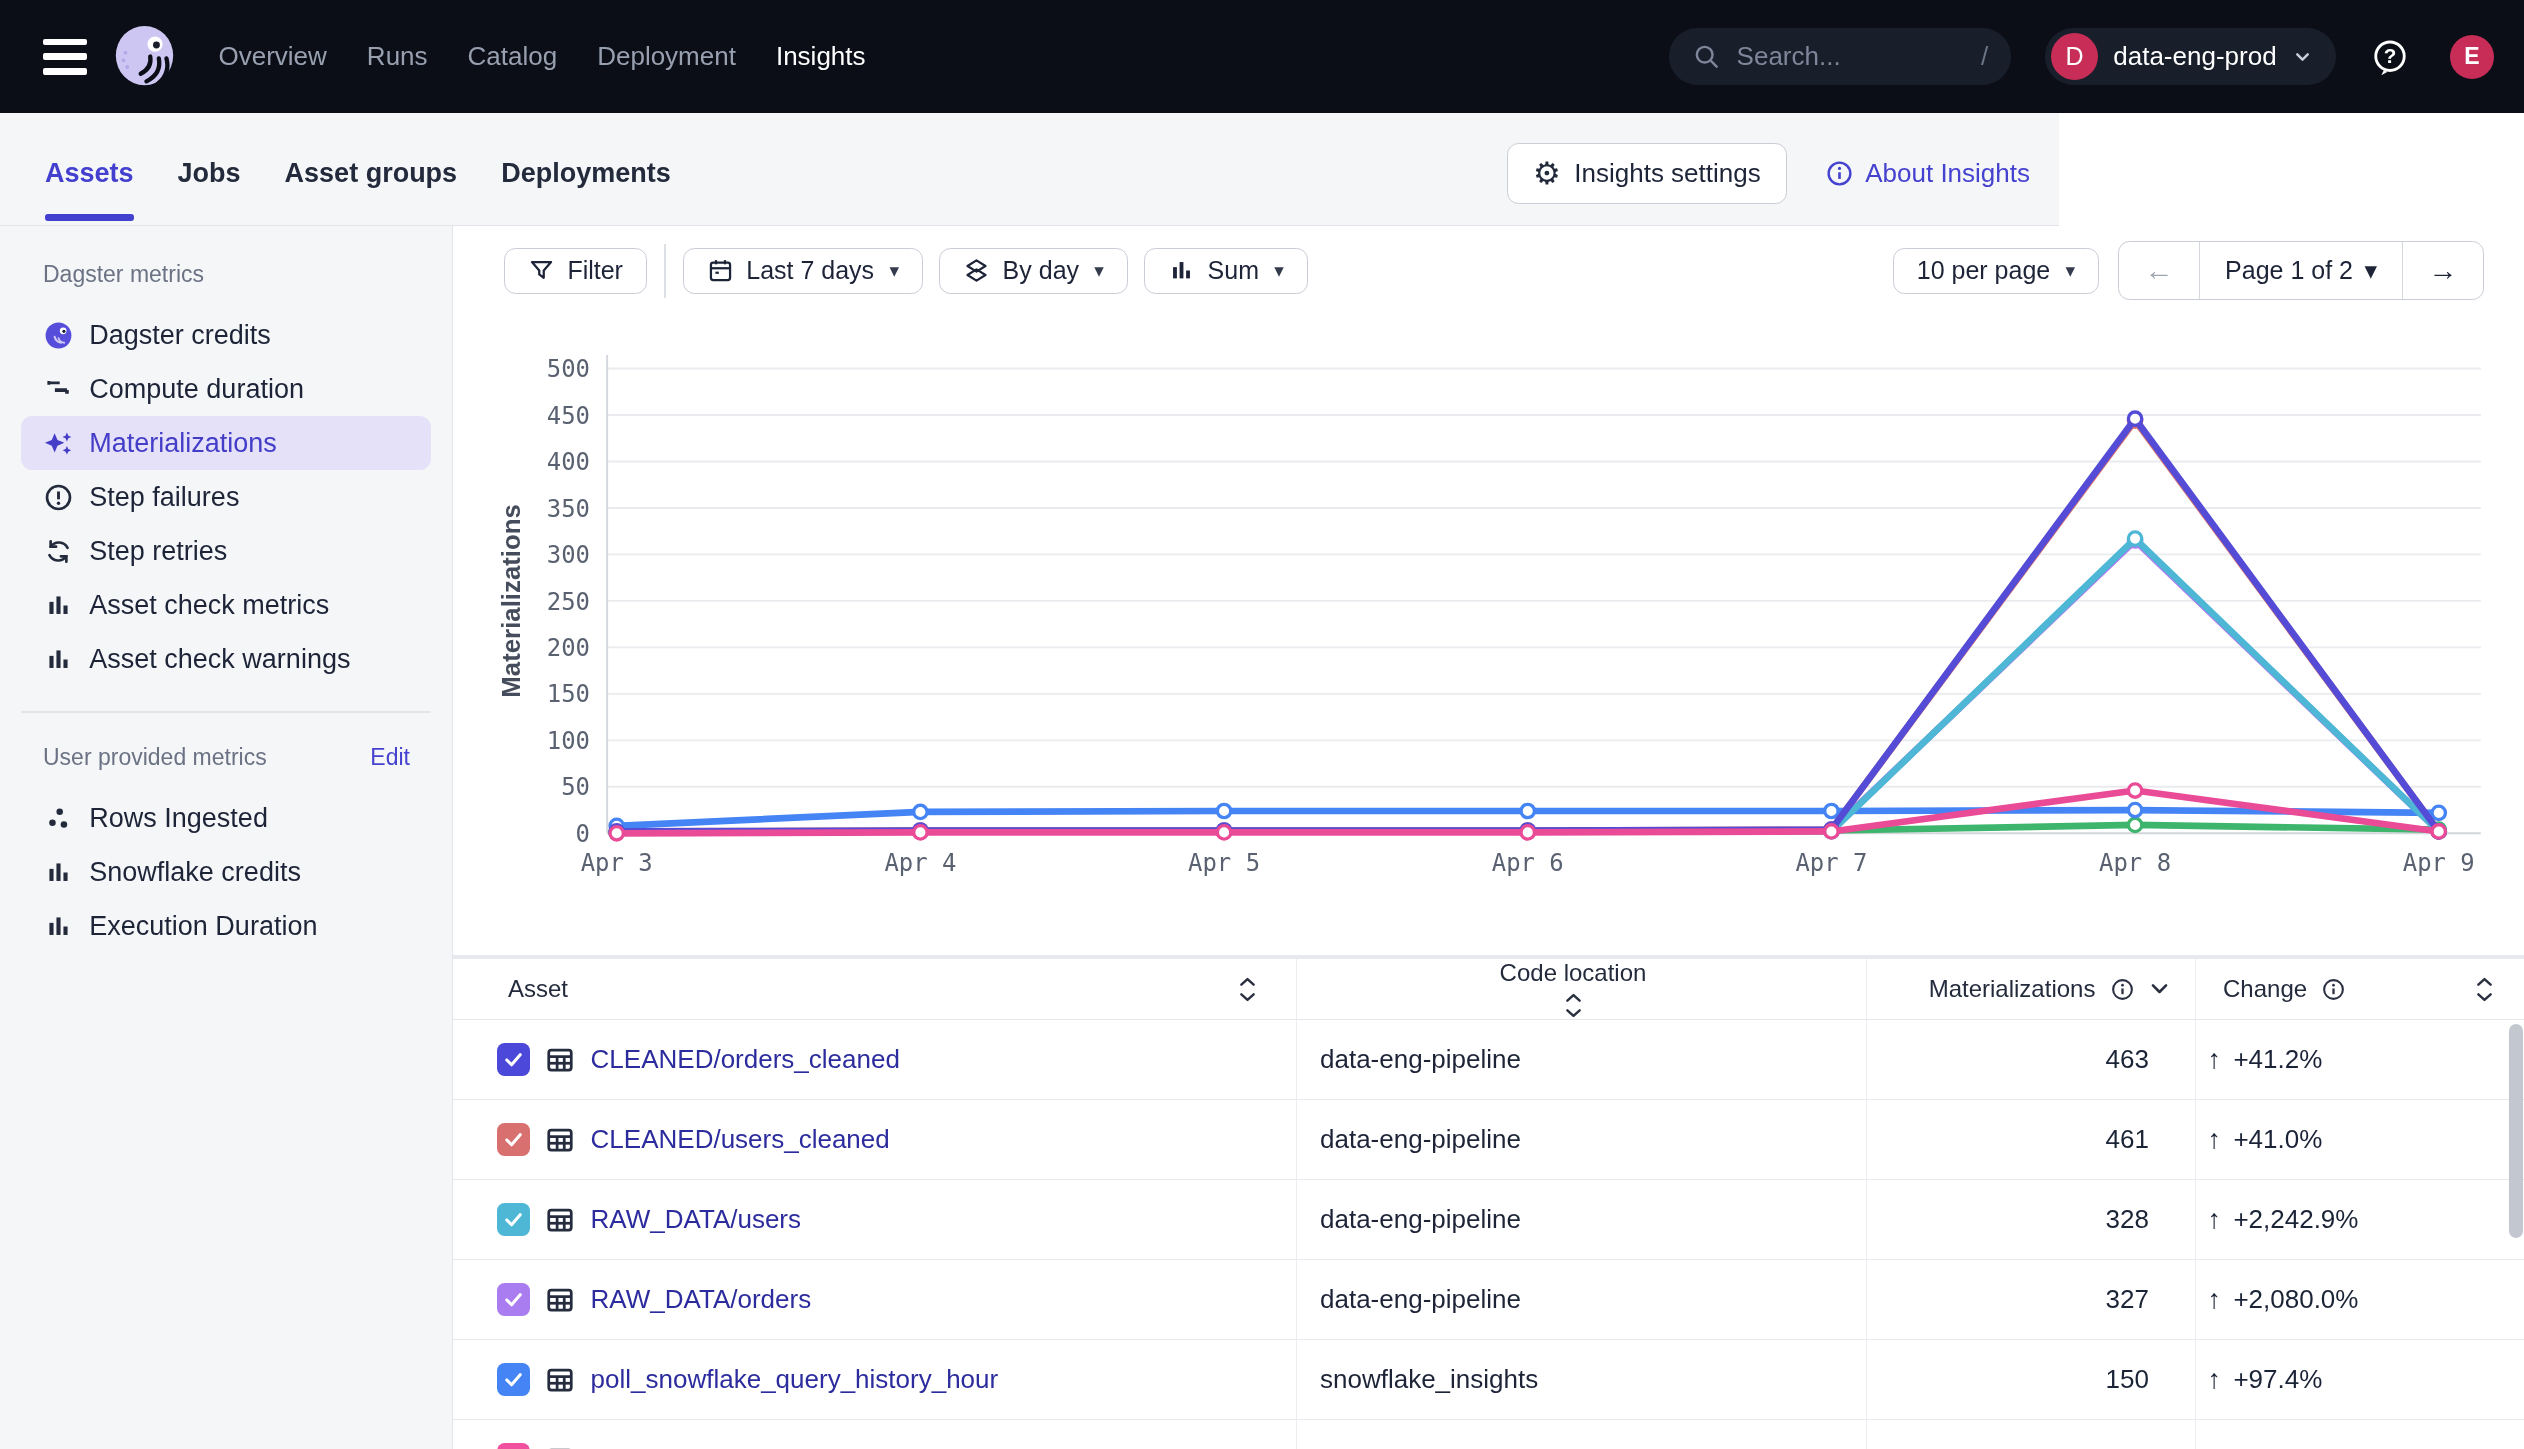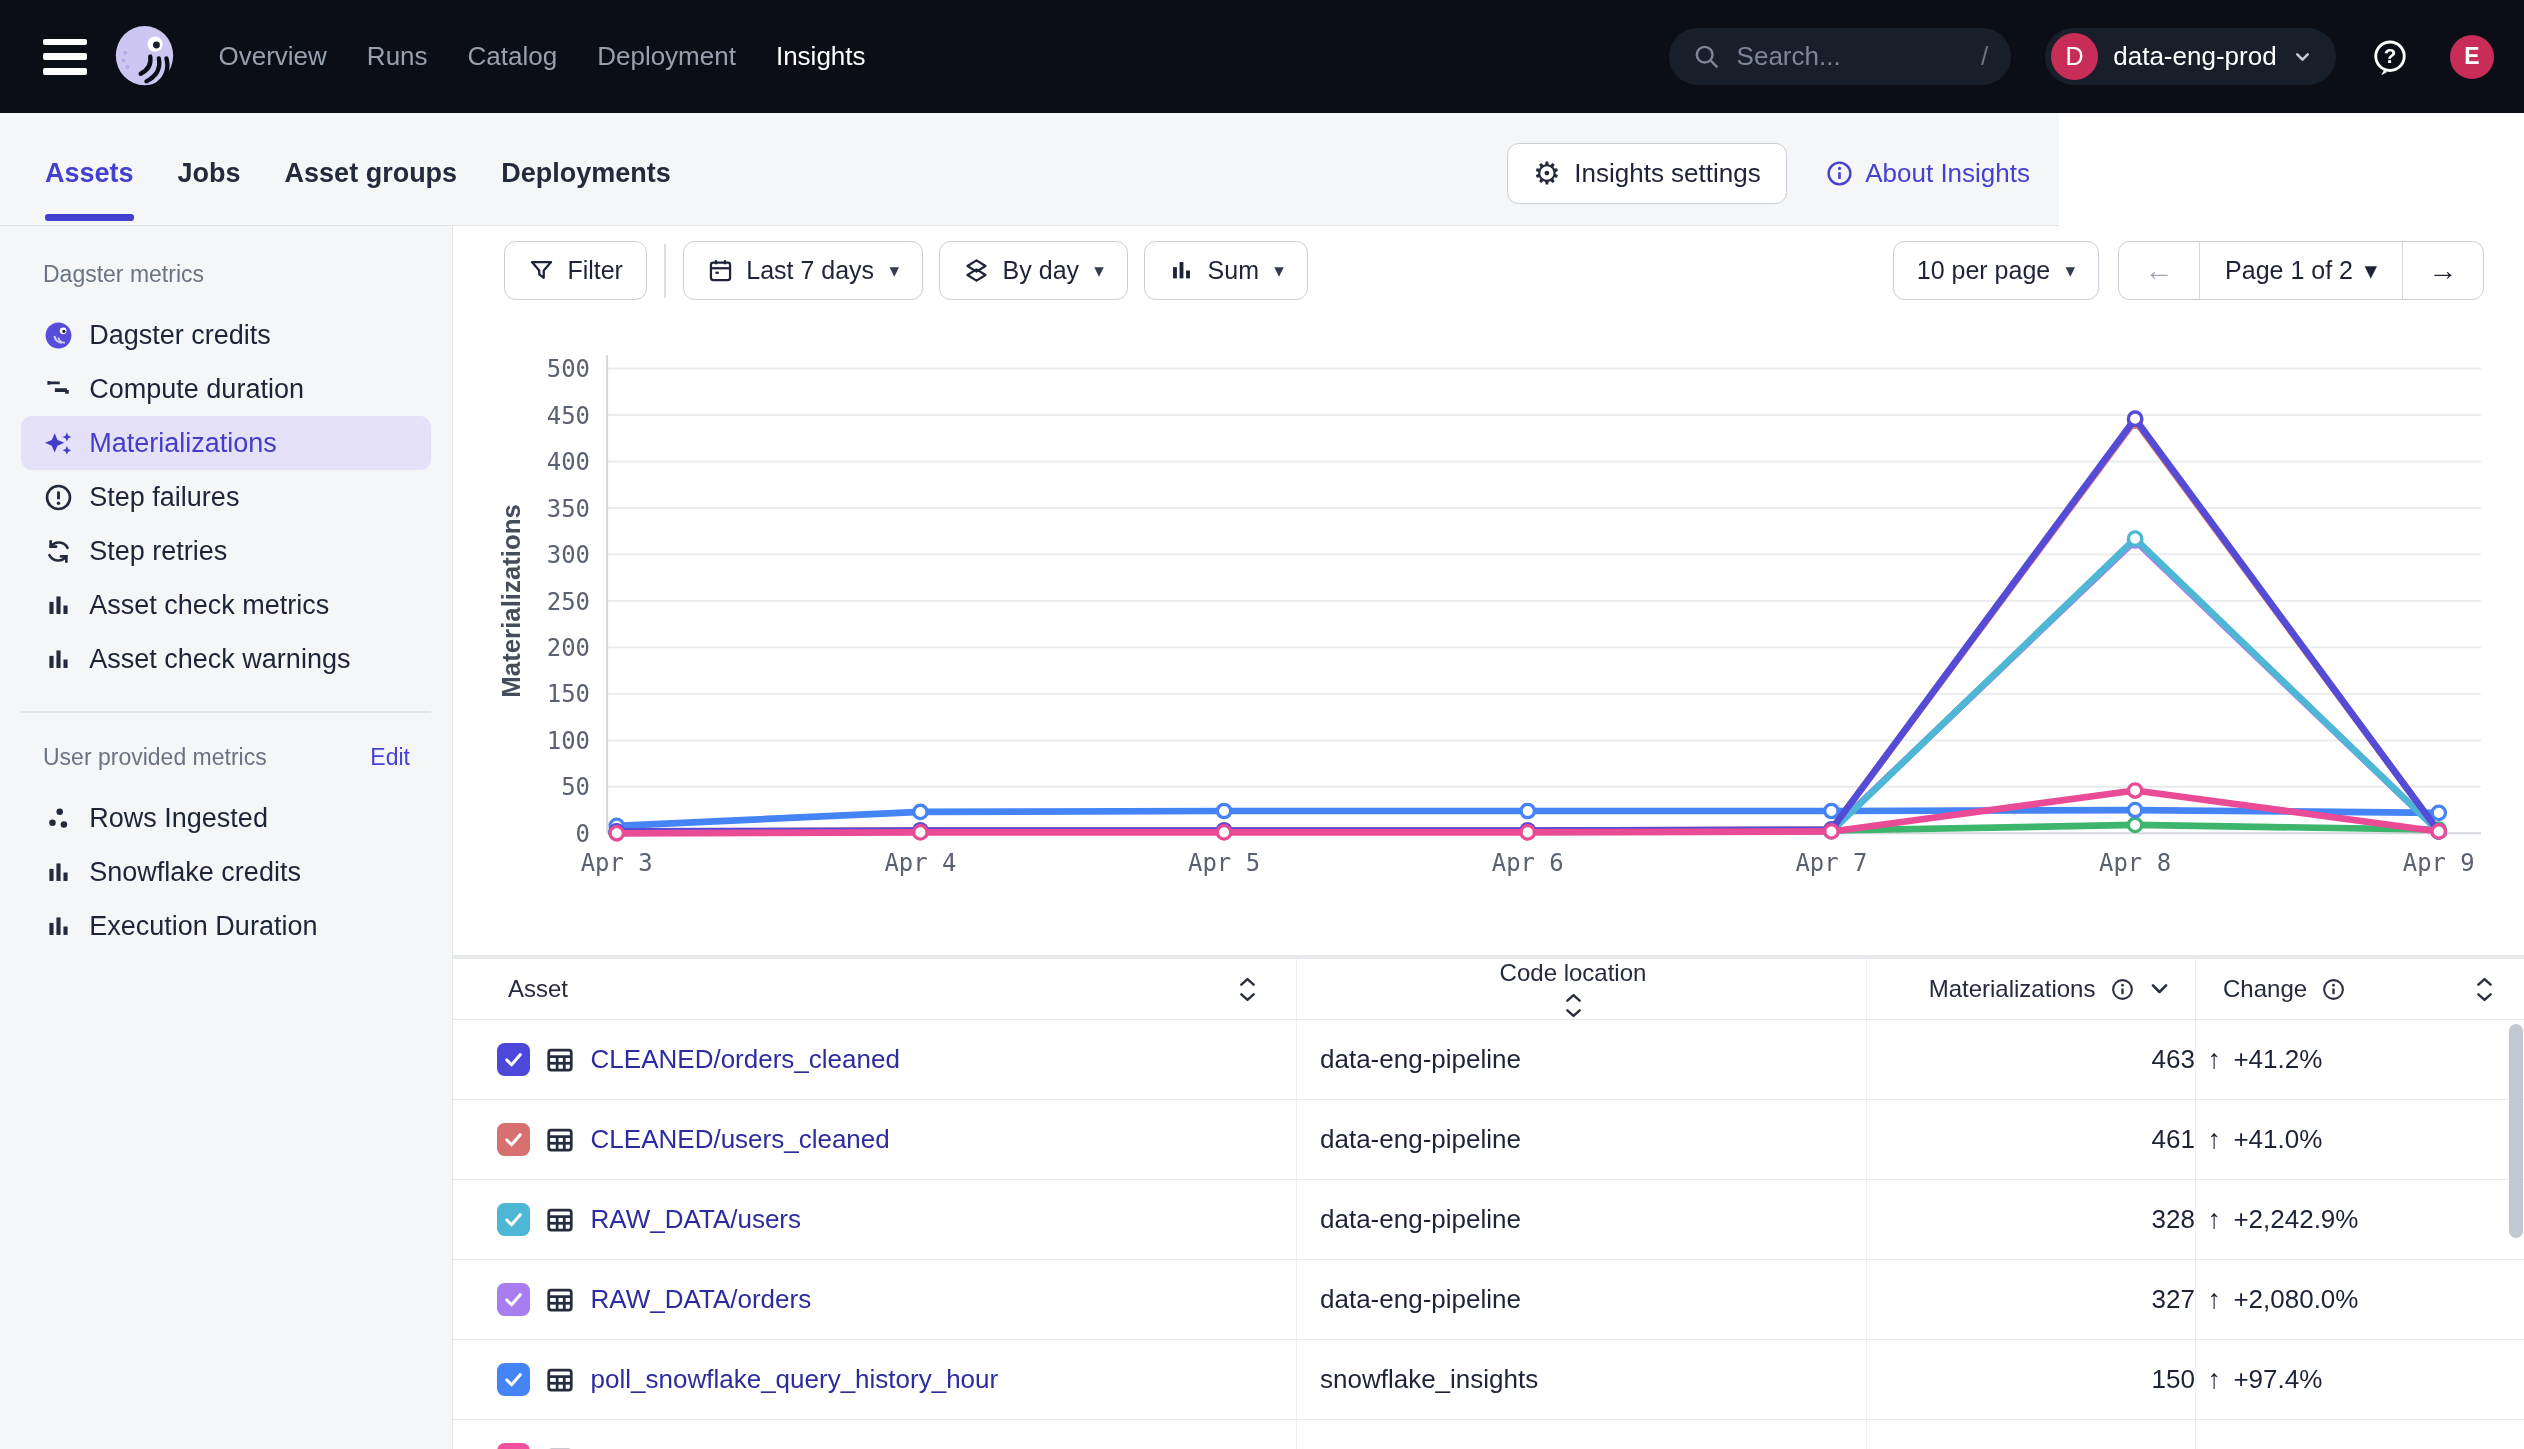--- a/index.html
+++ b/index.html
@@ -54,21 +54,21 @@
   .sitem.sel { background:#e4e1f8; }
   .sicon { width:31px; height:31px; flex:0 0 31px; display:flex; align-items:center; justify-content:center; color:#232a3c; }
   .sitem.sel .sicon { color:#433dc8; }
   .slabel { margin-left:15.3px; font-size:27px; color:#1d2438; }
   .sitem.sel .slabel { color:#433dc8; }
   .sdivider { height:1.9px; background:#e2e4e9; margin:25px 21px 23px 21px; }
 
   
   .main { position:absolute; top:226px; left:453px; right:0; bottom:0; background:#fff; }
   .toolbar { position:absolute; top:15.3px; left:51px; right:41px; display:flex; align-items:center; }
-  .tbtn { height:59px; border:1.9px solid #c9cdd5; border-radius:11.5px; background:#fff; display:flex;
+  .tbtn { height:46px; border:1.9px solid #c9cdd5; border-radius:11.5px; background:#fff; display:flex;
           align-items:center; gap:12.4px; padding:0 23px; font-size:25px; color:#1d2438; cursor:pointer; }
   .tbtn .caret { font-size:19px; color:#343b4d; margin-left:2.9px; }
   .vdiv { width:1.9px; height:54px; background:#dcdfe4; margin:0 17px; }
   .gap { width:16.3px; }
   .toolbar-right { margin-left:auto; display:flex; align-items:center; }
   .pagegroup { display:flex; align-items:stretch; height:59px; border:1.9px solid #c9cdd5; border-radius:11.5px;
                overflow:hidden; margin-left:19px; background:#fff; }
   .pseg { display:flex; align-items:center; justify-content:center; font-size:25px; cursor:pointer; }
   .pseg.arrow { width:80px; font-size:29px; }
   .pseg.arrow.disabled { color:#a0a6b1; cursor:default; }
@@ -87,21 +87,21 @@
   .th-asset { width:844px; padding:0 38px 0 55px; justify-content:space-between; }
   .th-loc { width:570px; padding:0 40px 0 23px; justify-content:space-between;flex-direction:column; }
   .th-mat { width:329px; justify-content:flex-end; padding-right:25px; gap:14.3px; }
   .th-chg { width:328px; padding:0 29px 0 27px; justify-content:space-between; }
   .th-left { display:flex; align-items:center; gap:14.3px; }
   .trow { display:flex; height:80px; border-bottom:1.9px solid #e8eaee; align-items:center; font-size:26px; }
   .td { height:100%; display:flex; align-items:center; border-right:1.9px solid #edeef1; }
   .td:last-child { border-right:none; }
   .td-asset { width:844px; padding-left:44px; gap:15.3px; }
   .td-loc { width:570px; padding-left:23px; color:#1d2438; }
-  .td-mat { width:329px; justify-content:flex-end; color:#1b2337;text-align:right; }
+  .td-mat { width:329px; justify-content:flex-end; padding-right:46px; color:#1b2337;text-align:right; }
   .td-chg { width:328px; padding-left:11.5px; gap:12.4px; color:#1b2337; }
   .cbox { width:33px; height:33px; border-radius:7.7px; display:flex; align-items:center; justify-content:center;
           cursor:pointer; flex:0 0 33px; }
   .ticon { width:30px; height:30px; color:#252c3e; flex:0 0 30px; }
   .alink { color:#2c2c9e; text-decoration:none; cursor:pointer; }
   .uparrow { font-size:27px; }
   .scrollthumb { position:absolute; right:1.9px; top:798px; width:14.3px; height:214px; border-radius:7.7px;
                  background:#c3c7cf; cursor:grab; }
   svg { display:block; }
 </style>

